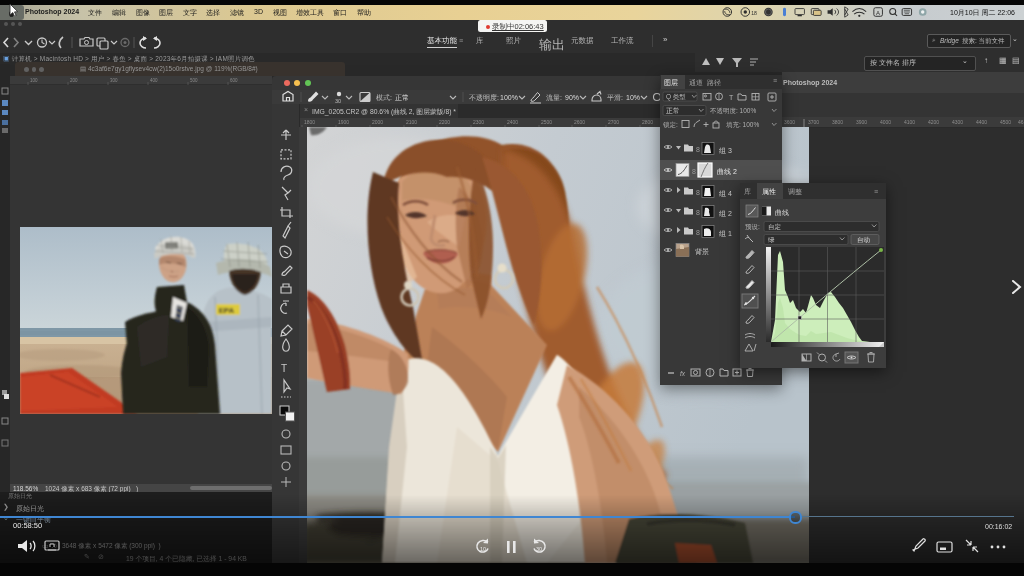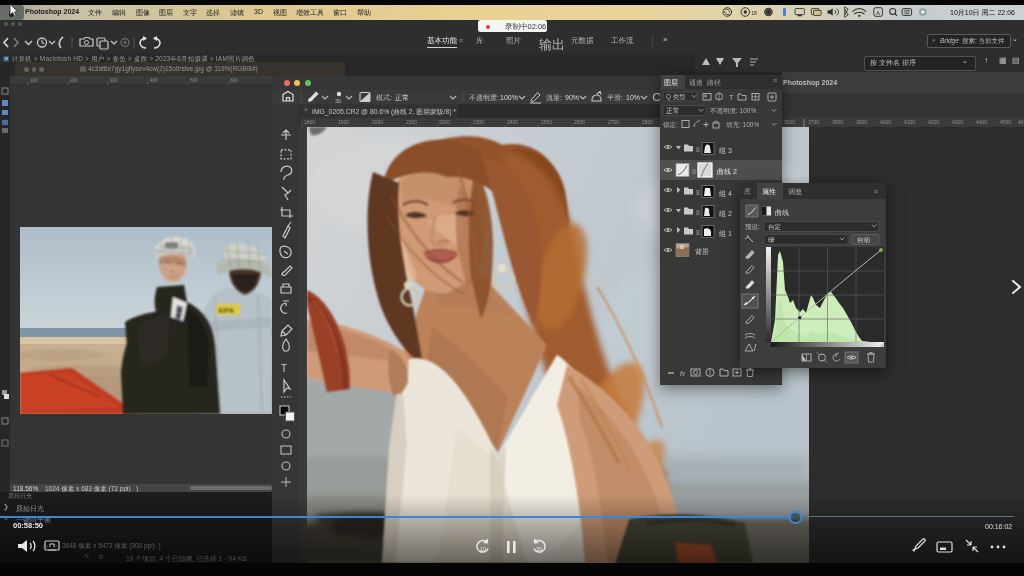--- a/index.html
+++ b/index.html
@@ -68,21 +68,21 @@
 
   <div class="abs" style="left:0;top:19.5px;width:1024px;height:33px;background:#2e2e2e;"></div>
   <div class="abs" style="left:0;top:52.5px;width:1024px;height:12px;background:#292929;"></div>
 
   <div class="abs" style="left:4px;top:22px;width:4px;height:4px;border-radius:2px;background:#555;"></div>
   <div class="abs" style="left:11px;top:22px;width:4px;height:4px;border-radius:2px;background:#555;"></div>
   <div class="abs" style="left:18px;top:22px;width:4px;height:4px;border-radius:2px;background:#555;"></div>
 
   <div class="abs" style="left:478px;top:20px;width:69px;height:12px;background:#f5f5f3;border-radius:2.5px;"></div>
   <div class="abs" style="left:486px;top:24.5px;width:4px;height:4px;border-radius:2px;background:#e03a30;"></div>
-  <div class="txt" style="left:505px;top:21.5px;font-size:7.5px;color:#333;">录制中02:06:43</div>
+  <div class="txt" style="left:492px;top:21.5px;font-size:7.5px;color:#333;text-decoration:underline;">录制中02:06:43</div>
 
   <svg class="abs" style="left:0;top:33px;" width="180" height="19" viewBox="0 0 180 19">
     <path d="M8,5 L4,9.5 L8,14" stroke="#d8d8d8" stroke-width="1.6" fill="none"></path>
     <path d="M14,5 L18,9.5 L14,14" stroke="#808080" stroke-width="1.6" fill="none"></path>
     <path d="M25,8 L28.5,11.5 L32,8" stroke="#c8c8c8" stroke-width="1.4" fill="none"></path>
     <circle cx="42" cy="9.5" r="4.5" fill="none" stroke="#c8c8c8" stroke-width="1.3"></circle>
     <path d="M42,6.5 L42,9.5 L44.5,11" stroke="#c8c8c8" stroke-width="1.1" fill="none"></path>
     <path d="M49,8 L52,11 L55,8" stroke="#c8c8c8" stroke-width="1.2" fill="none"></path>
     <path d="M63,4 C59,7 58,12 61,15" stroke="#c8c8c8" stroke-width="1.6" fill="none"></path>
     <line x1="72" y1="4" x2="72" y2="15" stroke="#555" stroke-width="1"></line>
@@ -715,21 +715,21 @@
   <div class="txt" style="left:42px;top:541.5px;font-size:7px;color:#8a8a8a;">▭ %</div>
   <div class="txt" style="left:62px;top:541.5px;font-size:6.5px;color:#9a9a9a;">3648 像素 x 5472 像素 (300 ppi)&nbsp;&nbsp;)</div>
   <div class="txt" style="left:84px;top:553px;font-size:7px;color:#8a8a8a;">✎</div>
   <div class="txt" style="left:98px;top:553px;font-size:7px;color:#8a8a8a;">⊘</div>
   <div class="txt" style="left:126px;top:554px;font-size:6.8px;color:#9a9a9a;">19 个项目, 4 个已隐藏, 已选择 1 - 94 KB</div>
 
   <div class="abs" style="left:0;top:495px;width:1024px;height:68px;background:linear-gradient(180deg,rgba(0,0,0,0) 0%,rgba(0,0,0,0.25) 40%,rgba(0,0,0,0.55) 100%);"></div>
   <div class="abs" style="left:0;top:515.5px;width:795px;height:2px;background:#3f86d2;"></div>
   <div class="abs" style="left:800px;top:515.8px;width:214px;height:1.5px;background:#56748c;"></div>
   <div class="abs" style="left:789px;top:510.5px;width:9px;height:9px;border-radius:6px;border:2px solid #3f86d2;background:rgba(10,20,30,0.4);"></div>
-  <div class="txt" style="left:13px;top:521px;font-size:7.5px;color:#e8e8e8;font-weight:bold;">00:58:50</div>
+  <div class="txt" style="left:13px;top:521px;font-size:7.5px;color:#e8e8e8;">00:58:50</div>
   <div class="txt" style="left:985px;top:523px;font-size:7px;color:#ddd;">00:16:02</div>
   <svg class="abs" style="left:474px;top:538px;" width="76" height="18" viewBox="0 0 76 18">
     <path d="M14,4 C11,1.5 6,2 4,5 C2,8 3,12 6,13.5 C9,15 13,13.5 14,10.5" stroke="#e8e8e8" stroke-width="1.5" fill="none"></path>
     <path d="M14,0.5 L14,5.5 L9,5 Z" fill="#e8e8e8"></path>
     <text x="6" y="12.5" font-size="5.5" fill="#e8e8e8" font-family="Liberation Sans">10</text>
     <rect x="33" y="3" width="2.6" height="12" fill="#e8e8e8"></rect>
     <rect x="39" y="3" width="2.6" height="12" fill="#e8e8e8"></rect>
     <path d="M60,4 C63,1.5 68,2 70,5 C72,8 71,12 68,13.5 C65,15 61,13.5 60,10.5" stroke="#e8e8e8" stroke-width="1.5" fill="none"></path>
     <path d="M60,0.5 L60,5.5 L65,5 Z" fill="#e8e8e8"></path>
     <text x="62" y="12.5" font-size="5.5" fill="#e8e8e8" font-family="Liberation Sans">30</text>

